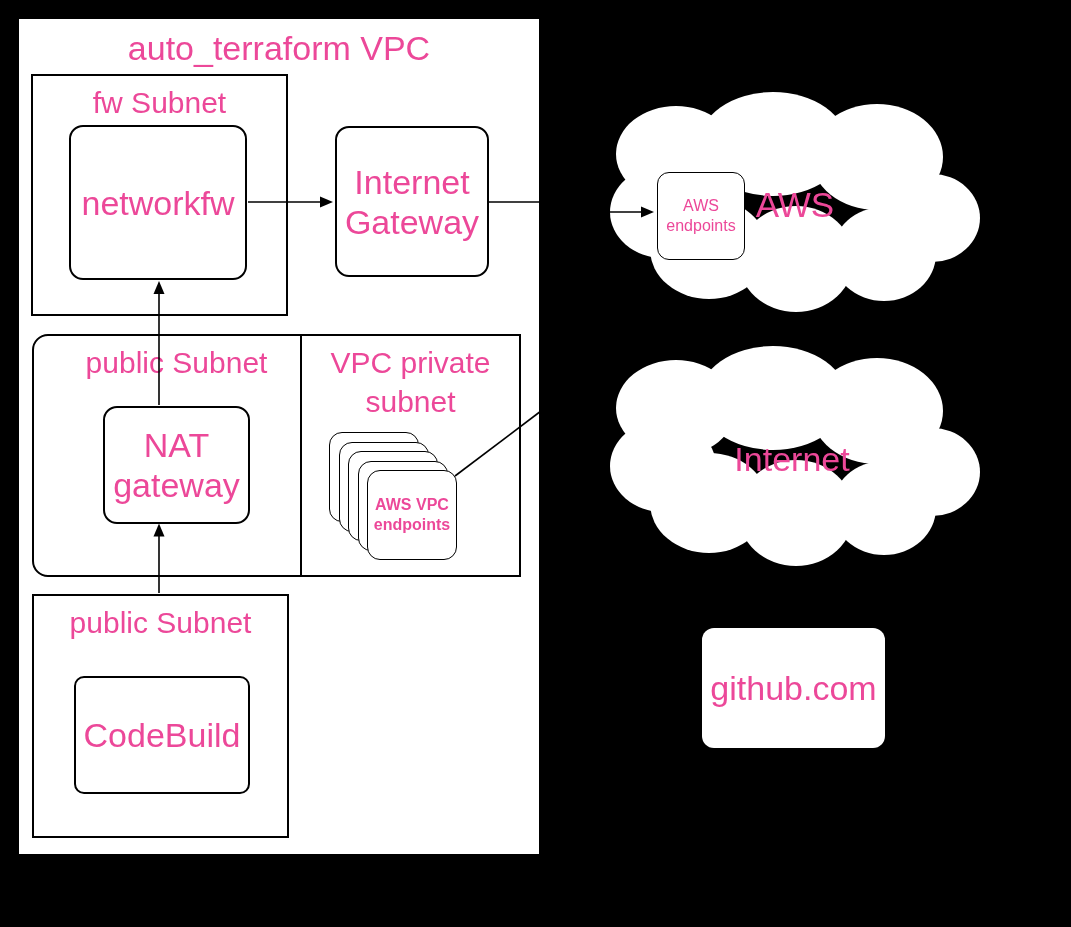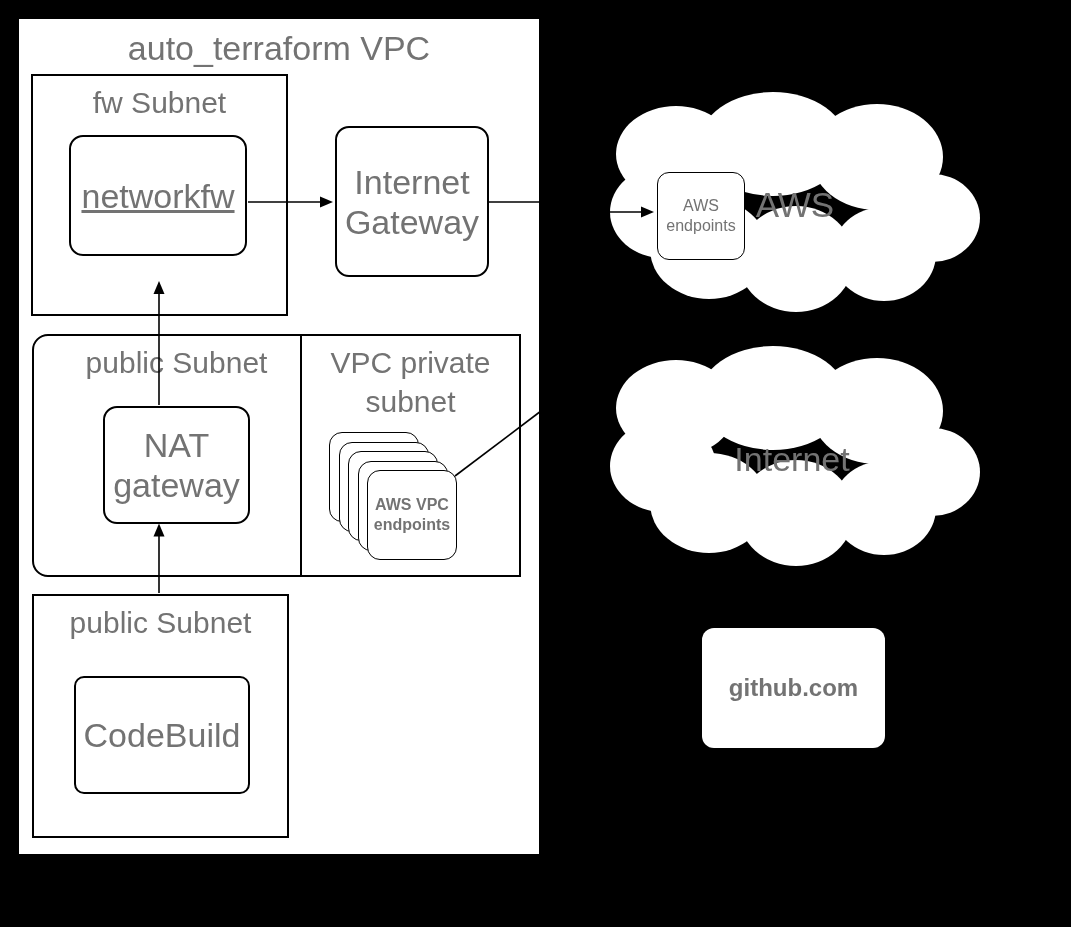--- a/index.html
+++ b/index.html
@@ -3,21 +3,21 @@
 <meta charset="utf-8">
 <style>
   * { margin: 0; padding: 0; box-sizing: border-box; }
   html, body { background: #000; }
   .canvas {
     position: relative;
     width: 1071px;
     height: 927px;
     background: #000;
     font-family: "Liberation Sans", sans-serif;
-    color: #737373;
+    color: #ec4899;
     overflow: hidden;
   }
   
   .vpc {
     position: absolute;
     left: 18px; top: 18px;
     width: 522px; height: 837px;
     background: #fff;
     border: 1px solid #000;
   }
@@ -54,21 +54,21 @@
     border: 2px solid #000;
     border-radius: 14px;
     display: flex;
     flex-direction: column;
     align-items: center;
     justify-content: center;
     text-align: center;
     font-size: 34px;
     line-height: 40px;
   }
-  .node-networkfw { left: 50px;  top: 116px; width: 178px; height: 121px; text-decoration: underline; }
+  .node-networkfw { left: 50px;  top: 106px; width: 178px; height: 155px; }
   .node-igw       { left: 316px; top: 107px; width: 154px; height: 151px; }
   .node-nat       { left: 68px;  top: 387px; width: 147px; height: 118px; margin-left: 16px; }
   .node-codebuild { left: 55px;  top: 657px; width: 176px; height: 118px; border-radius: 10px; }
   
   .stack-card {
     position: absolute;
     width: 90px; height: 90px;
     background: #fff;
     border: 1.5px solid #000;
     border-radius: 13px;
@@ -121,22 +121,21 @@
   }
   .github-box {
     position: absolute;
     left: 702px; top: 628px;
     width: 183px; height: 120px;
     background: #fff;
     border-radius: 12px;
     display: flex;
     align-items: center;
     justify-content: center;
-    font-size: 24px;
-    font-weight: bold;
+    font-size: 34px;
   }
 </style>
 </head>
 <body>
 
 <div class="canvas">
 
   <div class="vpc">
     <div class="vpc-title">auto_terraform VPC</div>
 

